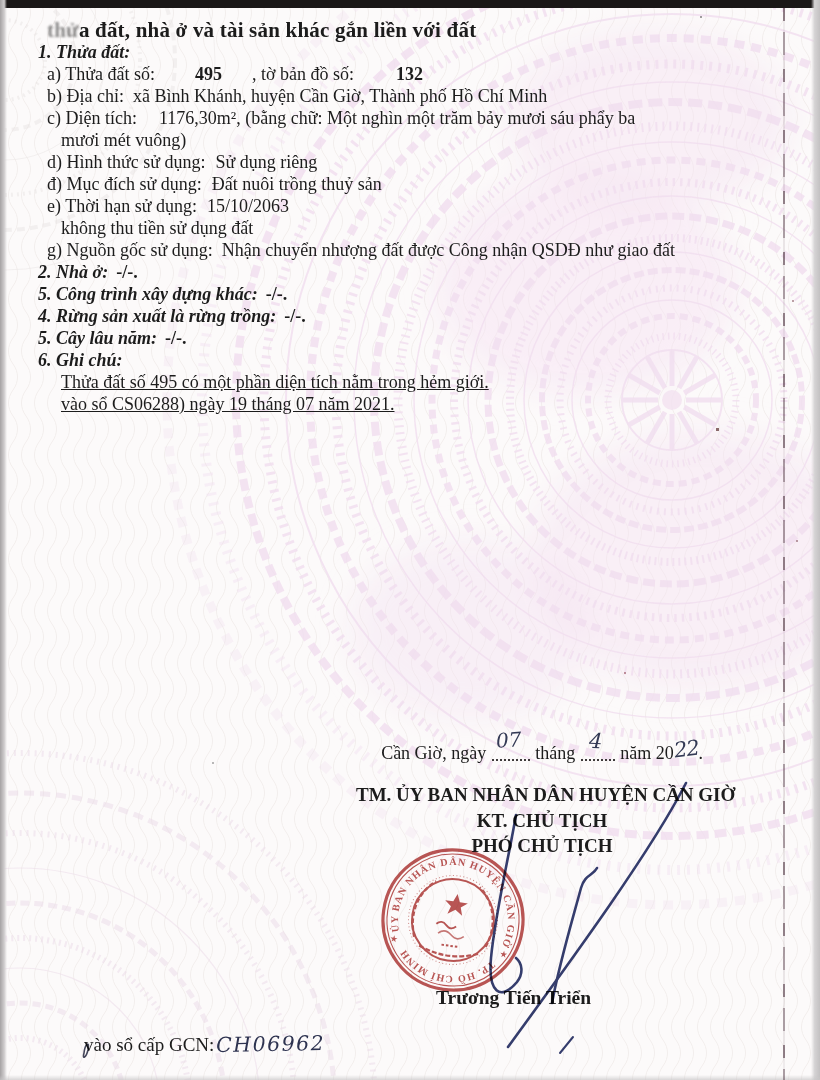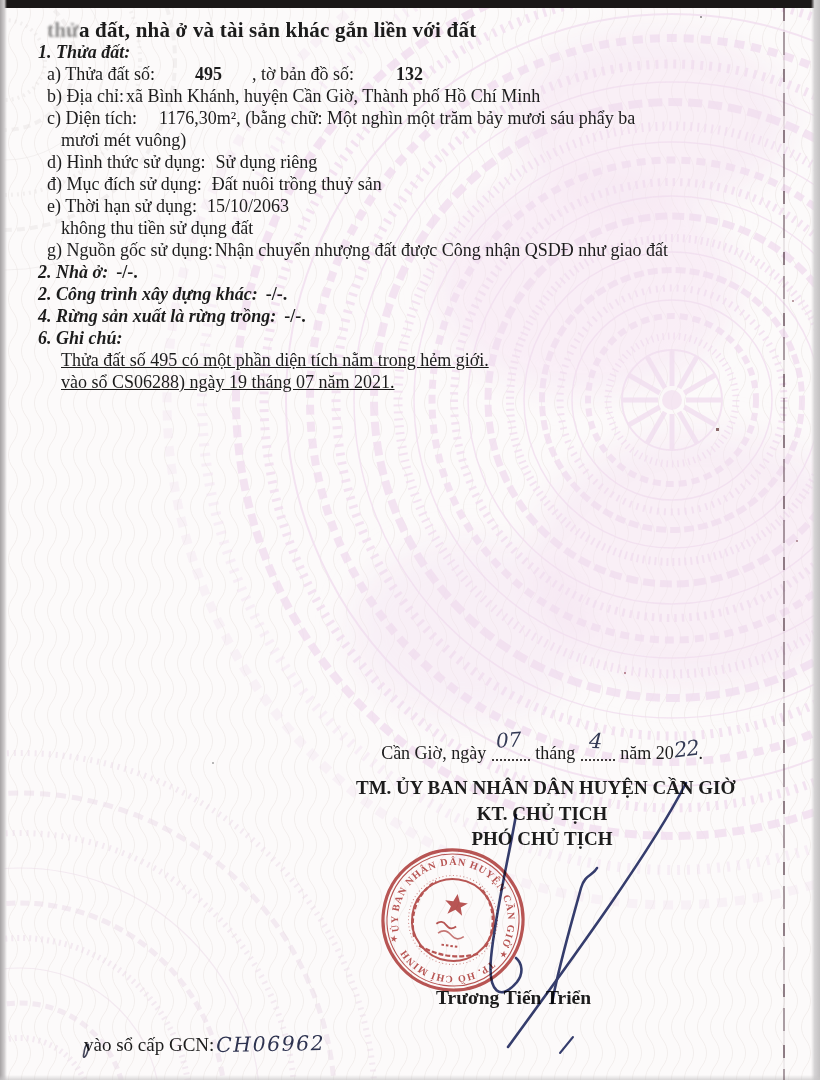--- a/index.html
+++ b/index.html
@@ -26,26 +26,26 @@
   .hdr .faded{filter:blur(1.3px);opacity:.5;}
   .sec{font-weight:bold;font-style:italic;margin-left:-9px;}
   .sec .val{font-weight:normal;font-style:normal;margin-left:8px;font-weight:bold;}
   .item{margin:0;}
   .wrap{padding-left:14px;}
   .note{margin-left:14px;text-decoration:underline;}
   .bold{font-weight:bold;}
   .gap-a1{margin-left:40px;}  
   .gap-a2{margin-left:30px;}  
   .gap-a3{margin-left:42px;}  
-  .gap-b {margin-left:2px;}
+  .gap-b {margin-left:9px;}
   .gap-c {margin-left:22px;}
   .gap-d {margin-left:10px;}
   
   .sign{position:absolute;left:356px;top:740px;width:372px;text-align:center;z-index:2;}
-  .dateline{font-size:18px;margin-bottom:13px;white-space:nowrap;text-align:center;}
+  .dateline{font-size:18px;margin-bottom:20px;white-space:nowrap;text-align:center;}
   .slot{display:inline-block;position:relative;height:16px;vertical-align:baseline;}
   .slot.day{width:40px;} .slot.month{width:36px;}
   .slot .dots{position:absolute;left:1px;right:1px;bottom:-2px;border-bottom:2px dotted #3f3b3b;}
   .hw{font-family:"DejaVu Serif",serif;font-style:italic;color:#343a55;}
   .slot .hw{position:absolute;top:-15px;font-size:20px;}
   .slot.day .hw{left:5px;transform:rotate(-4deg);}
   .slot.month .hw{left:9px;top:-14px;font-size:21px;transform:rotate(3deg);}
   .hw-year{display:inline-block;font-size:21px;letter-spacing:-1px;transform:translateY(-3px) rotate(-7deg);}
   .authority{font-weight:bold;font-size:19px;margin-bottom:4px;white-space:nowrap;}
   .kt,.ptitle{font-weight:bold;font-size:19px;margin-bottom:3px;}
@@ -163,22 +163,23 @@
   <div class="item"><span>d) Hình thức sử dụng:</span><span class="gap-d">Sử dụng riêng</span></div>
 
   <div class="item"><span>đ) Mục đích sử dụng:</span><span class="gap-d">Đất nuôi trồng thuỷ sản</span></div>
 
   <div class="item"><span>e) Thời hạn sử dụng:</span><span class="gap-d">15/10/2063</span></div>
 
   <div class="item wrap">không thu tiền sử dụng đất</div>
   <div class="item"><span>g) Nguồn gốc sử dụng:</span><span class="gap-b">Nhận chuyển nhượng đất được Công nhận QSDĐ như giao đất</span></div>
 
   <div class="sec"><span>2. Nhà ở:</span><span class="val">-/-.</span></div>
-  <div class="sec"><span>2. Công trình xây dựng khác:</span><span class="val">-/-.</span></div>
+  <div class="sec"><span>5. Công trình xây dựng khác:</span><span class="val">-/-.</span></div>
   <div class="sec"><span>4. Rừng sản xuất là rừng trồng:</span><span class="val">-/-.</span></div>
+  <div class="sec"><span>5. Cây lâu năm:</span><span class="val">-/-.</span></div>
   <div class="sec"><span>6. Ghi chú:</span></div>
 
   <div class="item note">Thửa đất số 495 có một phần diện tích nằm trong hẻm giới.</div>
   <div class="item note">vào sổ CS06288) ngày 19 tháng 07 năm 2021.</div>
 </div>
 
 <div class="sign">
   <div class="dateline">
     <span>Cần Giờ, ngày</span>
     <span class="slot day"><span class="hw">07</span><span class="dots"></span></span>

